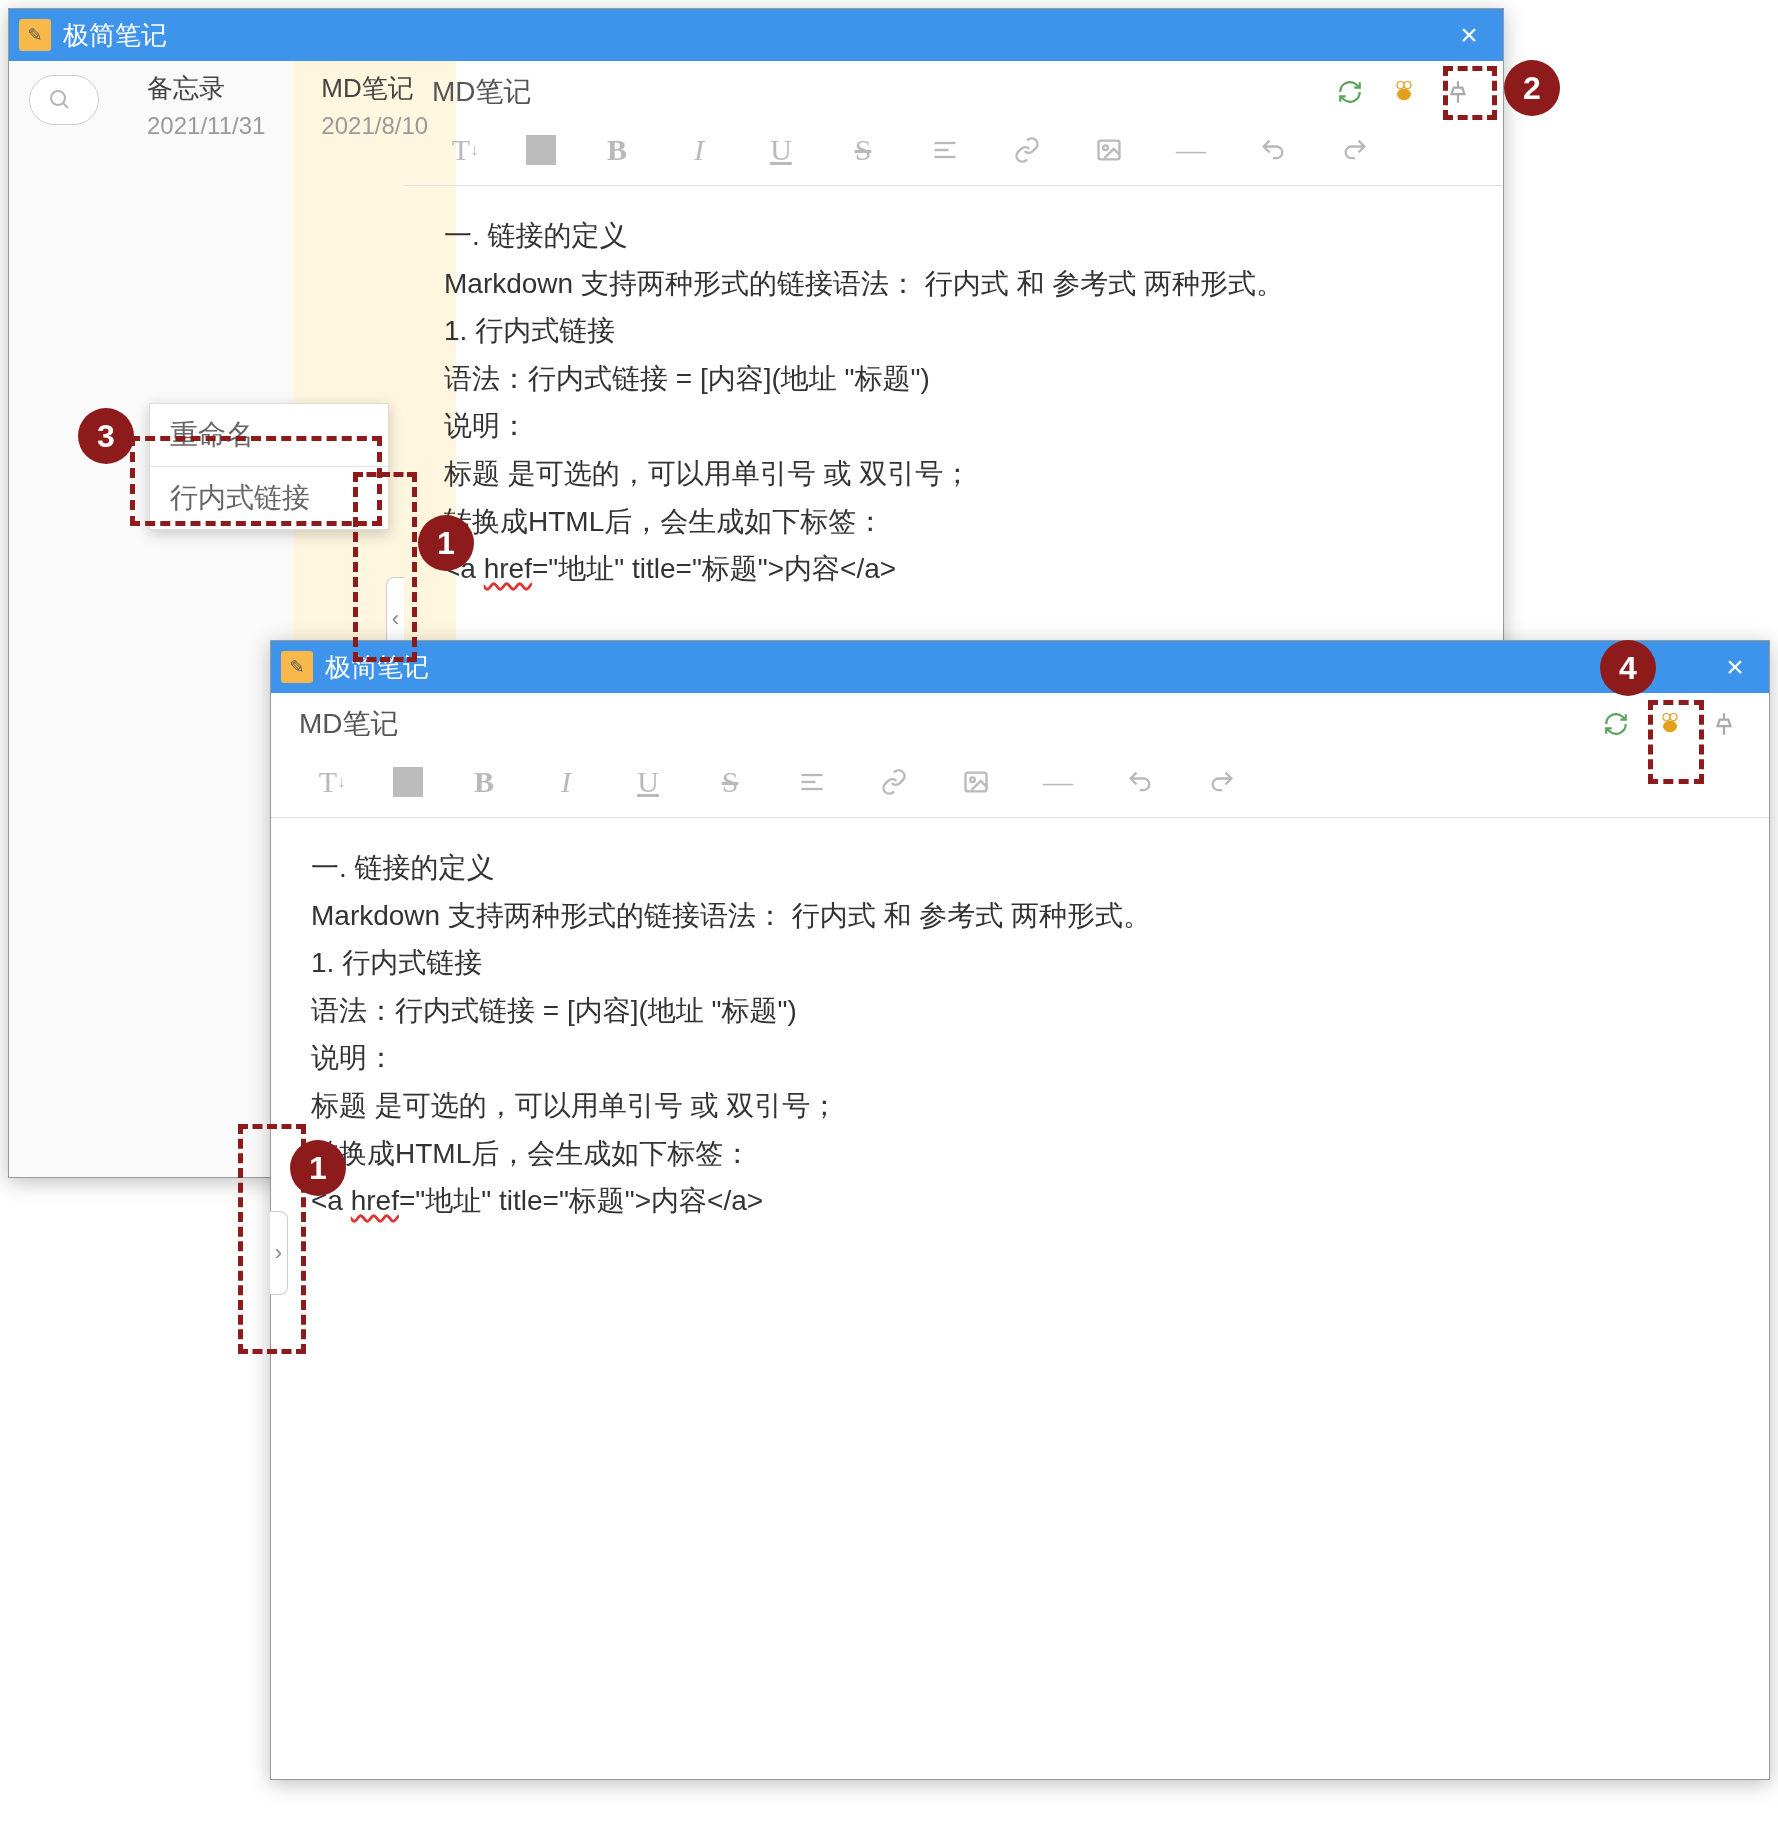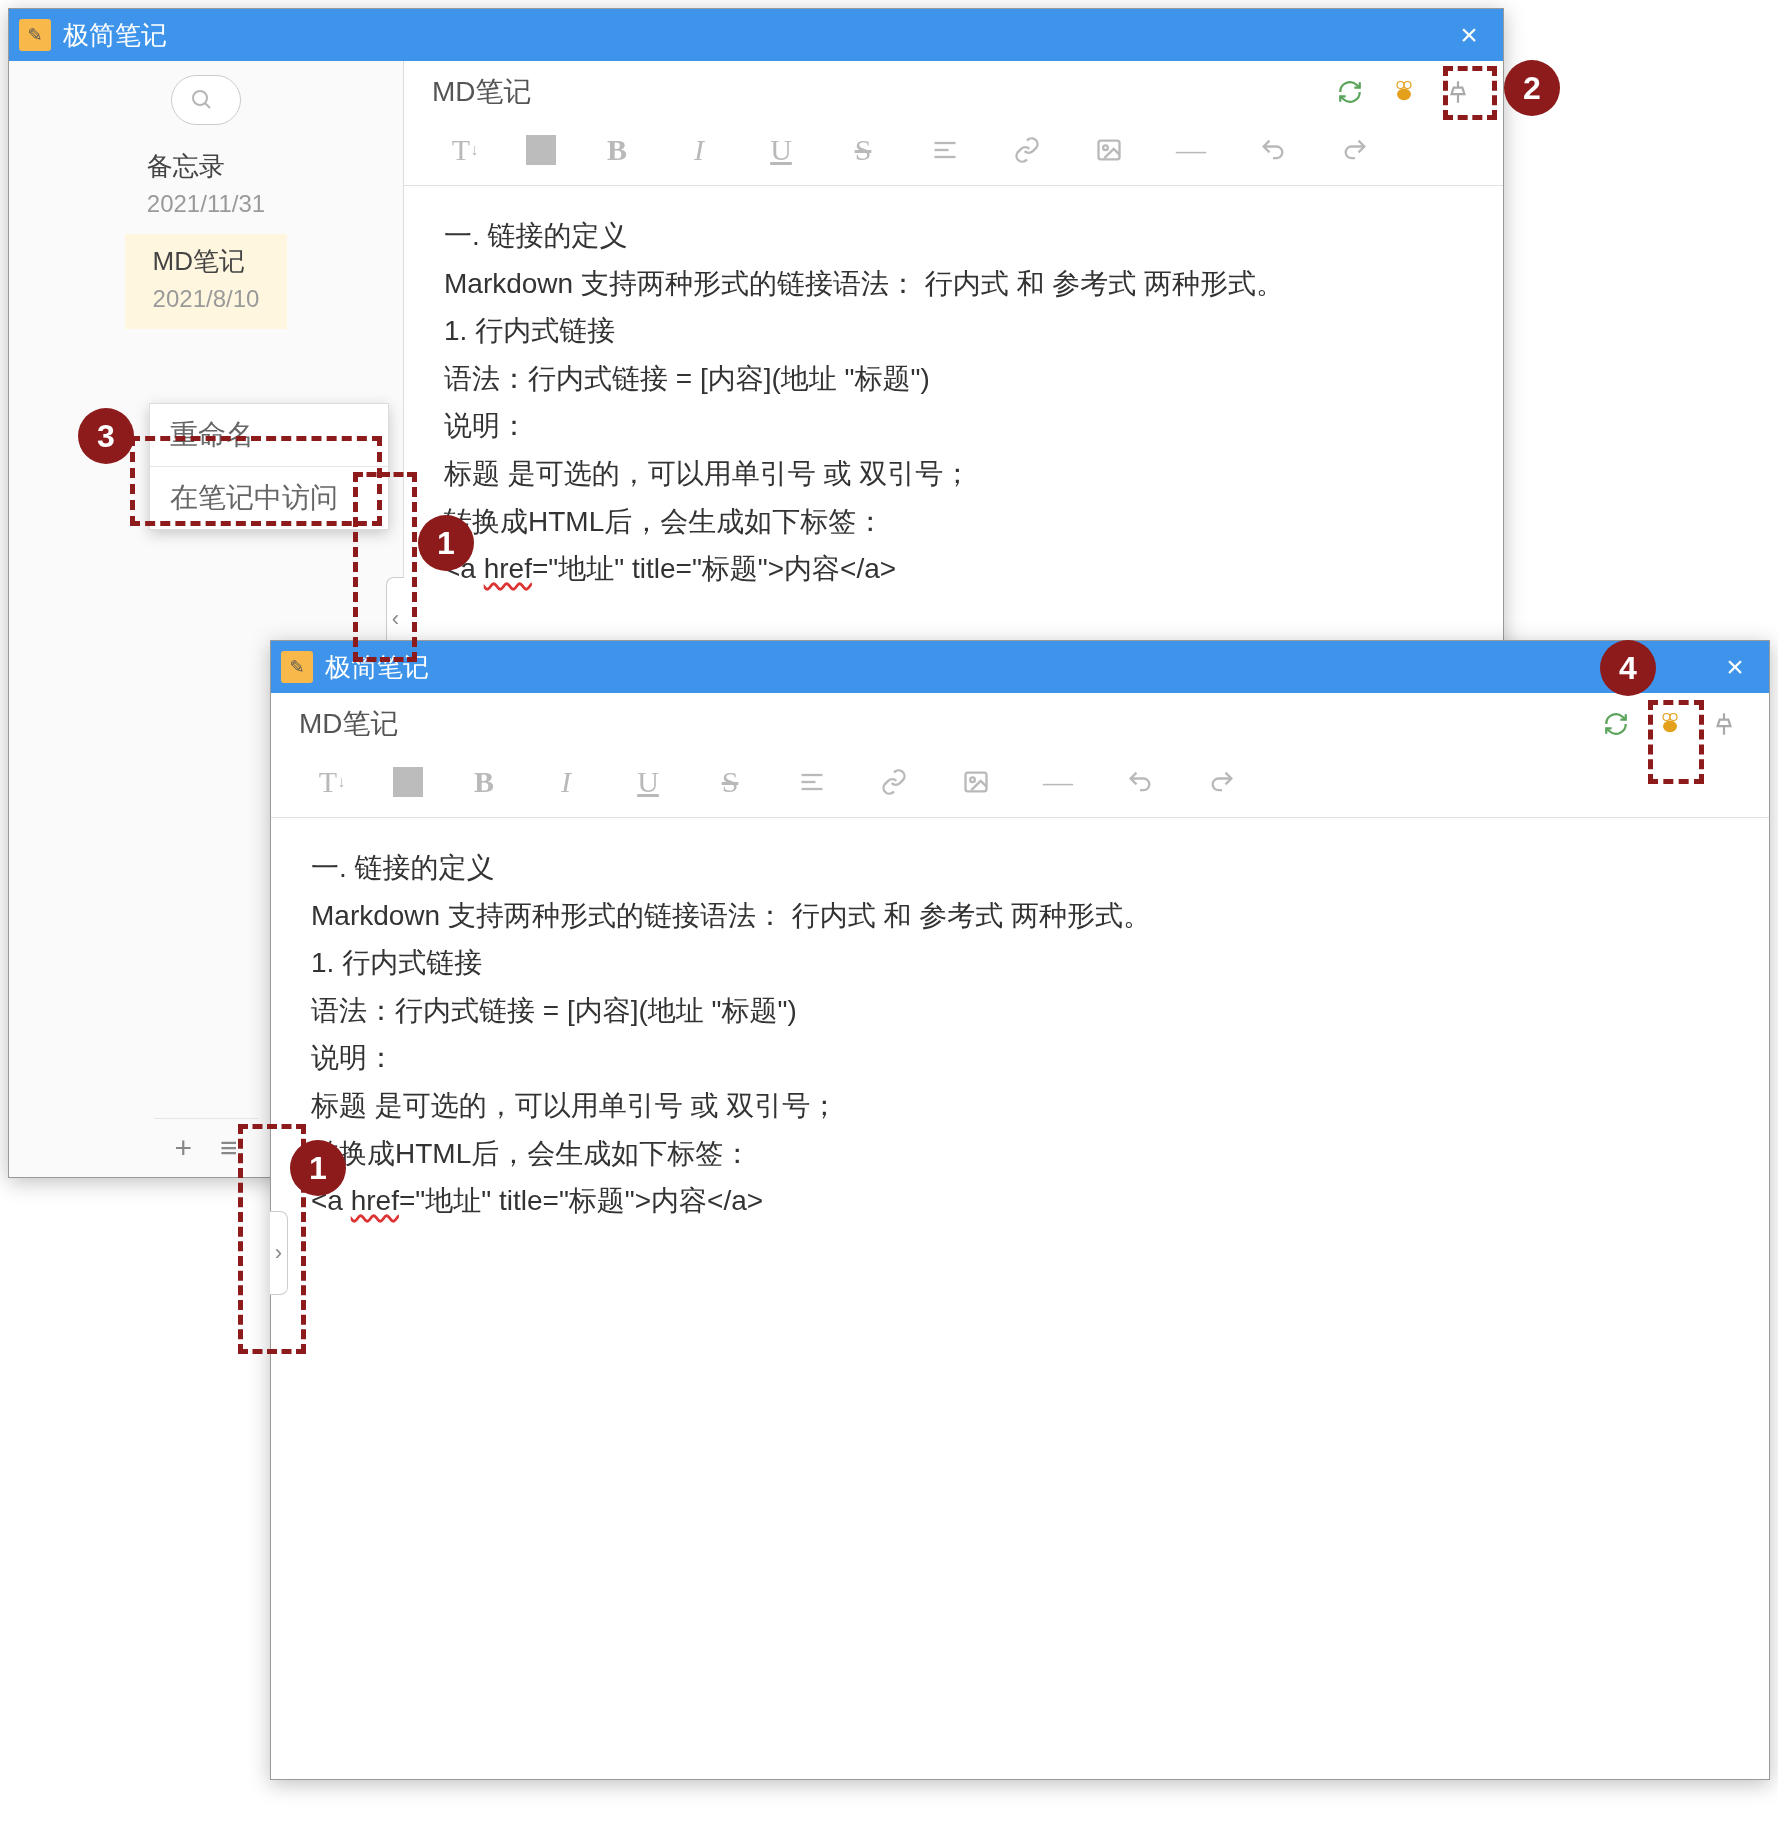--- a/index.html
+++ b/index.html
@@ -37,24 +37,22 @@
   .tb-spacer { flex: 1; }
   .tb-close { width: 48px; text-align: center; font-size: 30px; cursor: pointer; }
 
   .body-row { display: flex; flex: 1; min-height: 0; }
 
   
   .sidebar {
     width: 395px;
     border-right: 1px solid #ddd;
     display: flex;
-    flex-direction: column;
     background: #fafafa;
     position: relative;
-    align-items: center;
   }
   .searchwrap { padding: 14px 20px; }
   .searchbox {
     display: flex; align-items: center;
     height: 50px;
     border: 1px solid #ccc;
     border-radius: 25px;
     background: #fff;
     padding: 0 18px;
     color: #a8a8a8;
@@ -184,21 +182,21 @@
         <div class="note-date">2021/11/31</div>
       </div>
       <div class="note-item active">
         <div class="note-title">MD笔记</div>
         <div class="note-date">2021/8/10</div>
       </div>
 
       <div class="ctxmenu">
         <div>重命名</div>
         <div class="sep"></div>
-        <div>在笔记中访问</div>
+        <div>行内式链接</div>
       </div>
 
       <div class="sidebar-footer">
         <span>+</span>
         <span>≡</span>
       </div>
     </div>
 
     <div class="editor">
       <div class="collapse-handle">‹</div>

